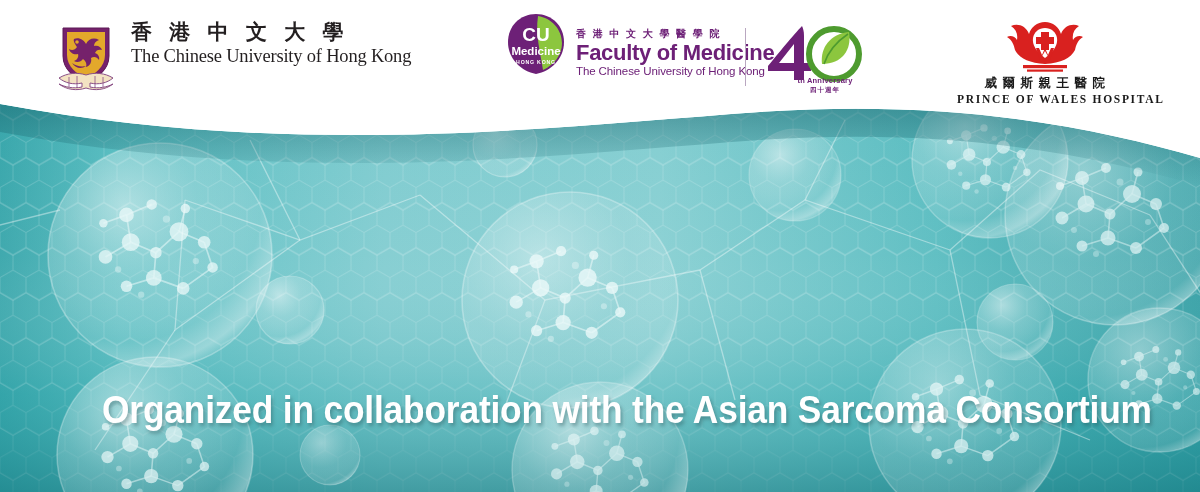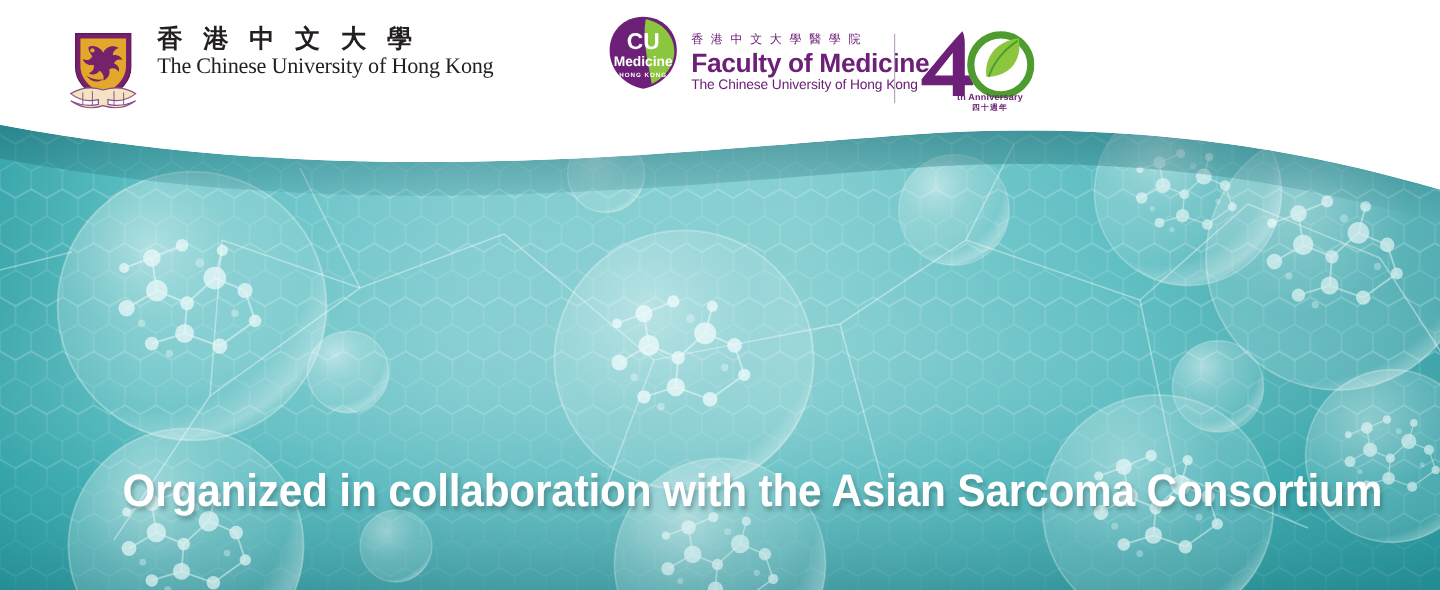--- a/index.html
+++ b/index.html
@@ -77,21 +77,21 @@
     left: 505px; top: 11px;
     display: flex;
     align-items: flex-end;
     gap: 9px;
   }
   .cumed-mark { width: 62px; height: 66px; display:block; }
   .cumed-text { line-height: 1; }
   .cumed-zh {
     font-family: "DejaVu Sans", sans-serif;
     font-size: 10px;
-    font-weight: 400;
+    font-weight: 700;
     color: #6d2077;
     letter-spacing: 1.6px;
     white-space: nowrap;
   }
   .cumed-main {
     font-size: 22px;
     font-weight: 700;
     color: #6d2077;
     margin-top: 3px;
     letter-spacing: -0.3px;
@@ -459,20 +459,41 @@
           <circle cx="70" cy="30" r="25" fill="none" stroke="#4e9b2f" stroke-width="6"></circle>
           <path d="M58,40 C56,24 66,10 85,8 C88,26 78,40 58,40 Z" fill="#8cc63e"></path>
           <path d="M60,40 C64,28 72,18 84,10" stroke="#4e9b2f" stroke-width="1.6" fill="none"></path>
         </svg>
         <div class="anniv-cap">
           <div class="anniv-en">th Anniversary</div>
           <div class="anniv-zh">四十週年</div>
         </div>
       </div>
 
+      <div class="logo-pwh">
+        <svg class="pwh-mark" viewBox="0 0 84 54">
+          <g fill="#d9211f">
+
+            <path d="M42,4 C34,4 28,9 26,16 C23,8 15,5 8,8 C13,11 15,16 14,22 C12,18 7,17 4,19 C9,22 11,27 12,32
+                     C16,40 26,45 42,46 C58,45 68,40 72,32 C73,27 75,22 80,19 C77,17 72,18 70,22 C69,16 71,11 76,8
+                     C69,5 61,8 58,16 C56,9 50,4 42,4 Z"></path>
+
+            <path d="M42,10 C36,10 31,14 30,20 C29,27 33,33 42,40 C51,33 55,27 54,20 C53,14 48,10 42,10 Z" fill="#ffffff"></path>
+
+            <path d="M38,14 L46,14 L46,19 L51,19 L51,26 L46,26 L46,32 L38,32 L38,26 L33,26 L33,19 L38,19 Z" fill="#d9211f"></path>
+
+            <path d="M33,30 L37,42 L42,33 L47,42 L51,30 L48,30 L45,37 L42,30 L39,37 L36,30 Z" fill="#d9211f"></path>
+
+            <rect x="20" y="47" width="44" height="3.2"></rect>
+            <rect x="24" y="51.5" width="36" height="2.2"></rect>
+          </g>
+        </svg>
+        <div class="pwh-zh">威爾斯親王醫院</div>
+        <div class="pwh-en">PRINCE OF WALES HOSPITAL</div>
+      </div>
 
     </div>
   </div>
 
 
   <div class="subtitle">Organized in collaboration with the Asian Sarcoma Consortium</div>
 
 </div>
 
 </body></html>

